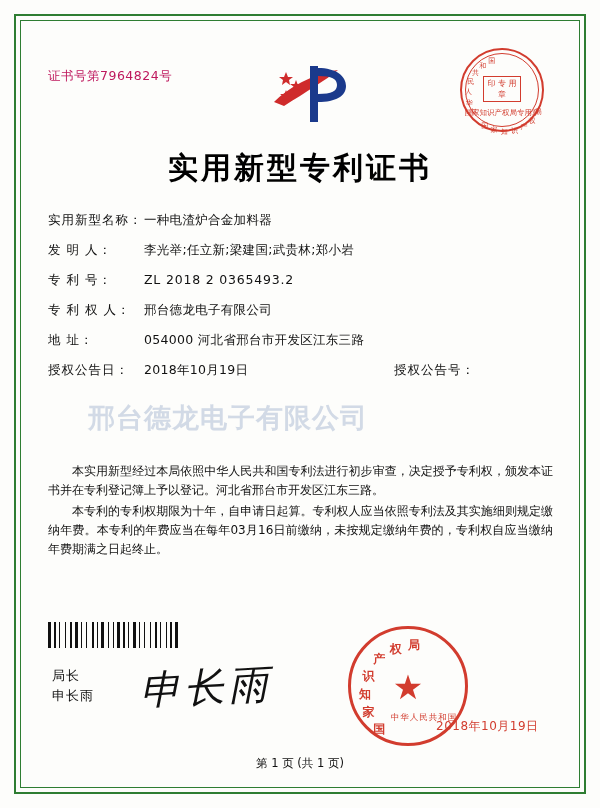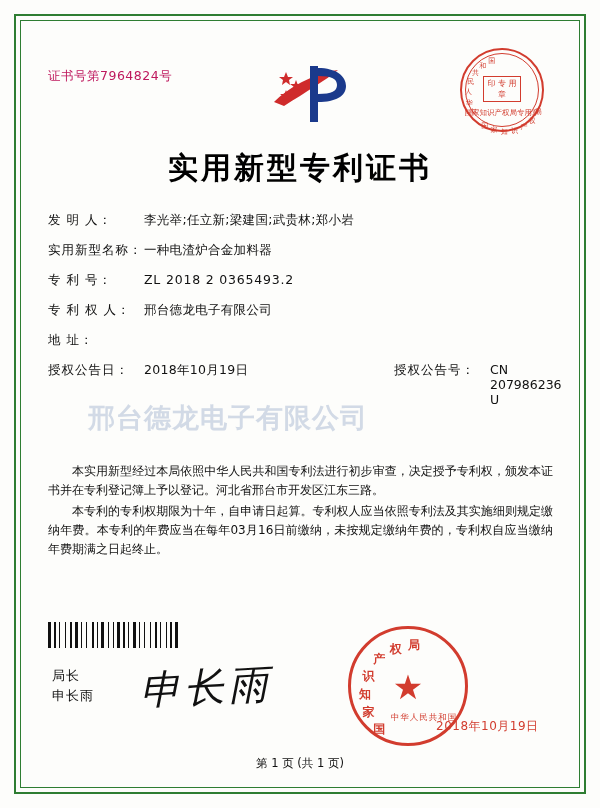--- a/index.html
+++ b/index.html
@@ -361,43 +361,43 @@
       <div class="center-box">
         <div>印 专 用 章</div>
       </div>
       <div class="bottom-text">国家知识产权局专用章</div>
     </div>
 
     <div class="title">实用新型专利证书</div>
 
     <div class="fields">
       <div class="frow">
+        <div class="flabel">实用新型名称：</div>
+        <div class="fvalue">一种电渣炉合金加料器</div>
+      </div>
+      <div class="frow">
         <div class="flabel">发 明 人：</div>
         <div class="fvalue">李光举;任立新;梁建国;武贵林;郑小岩</div>
-      </div>
-      <div class="frow">
-        <div class="flabel">实用新型名称：</div>
-        <div class="fvalue">一种电渣炉合金加料器</div>
       </div>
       <div class="frow">
         <div class="flabel">专 利 号：</div>
         <div class="fvalue spaced">ZL 2018 2 0365493.2</div>
       </div>
       <div class="frow">
         <div class="flabel">专 利 权 人：</div>
         <div class="fvalue">邢台德龙电子有限公司</div>
       </div>
       <div class="frow">
         <div class="flabel">地 址：</div>
+        <div class="fvalue">054000 河北省邢台市开发区江东三路</div>
       </div>
       <div class="frow frow-split">
         <div class="flabel">授权公告日：</div>
         <div class="fvalue">2018年10月19日</div>
         <div class="flabel2">授权公告号：</div>
-        <div class="fvalue2">CN 207986236 U</div>
       </div>
     </div>
 
     <div class="watermark">邢台德龙电子有限公司</div>
 
     <div class="body-text">
       <p>本实用新型经过本局依照中华人民共和国专利法进行初步审查，决定授予专利权，颁发本证书并在专利登记簿上予以登记。河北省邢台市开发区江东三路。</p>
       <p>本专利的专利权期限为十年，自申请日起算。专利权人应当依照专利法及其实施细则规定缴纳年费。本专利的年费应当在每年03月16日前缴纳，未按规定缴纳年费的，专利权自应当缴纳年费期满之日起终止。</p>
     </div>
 

